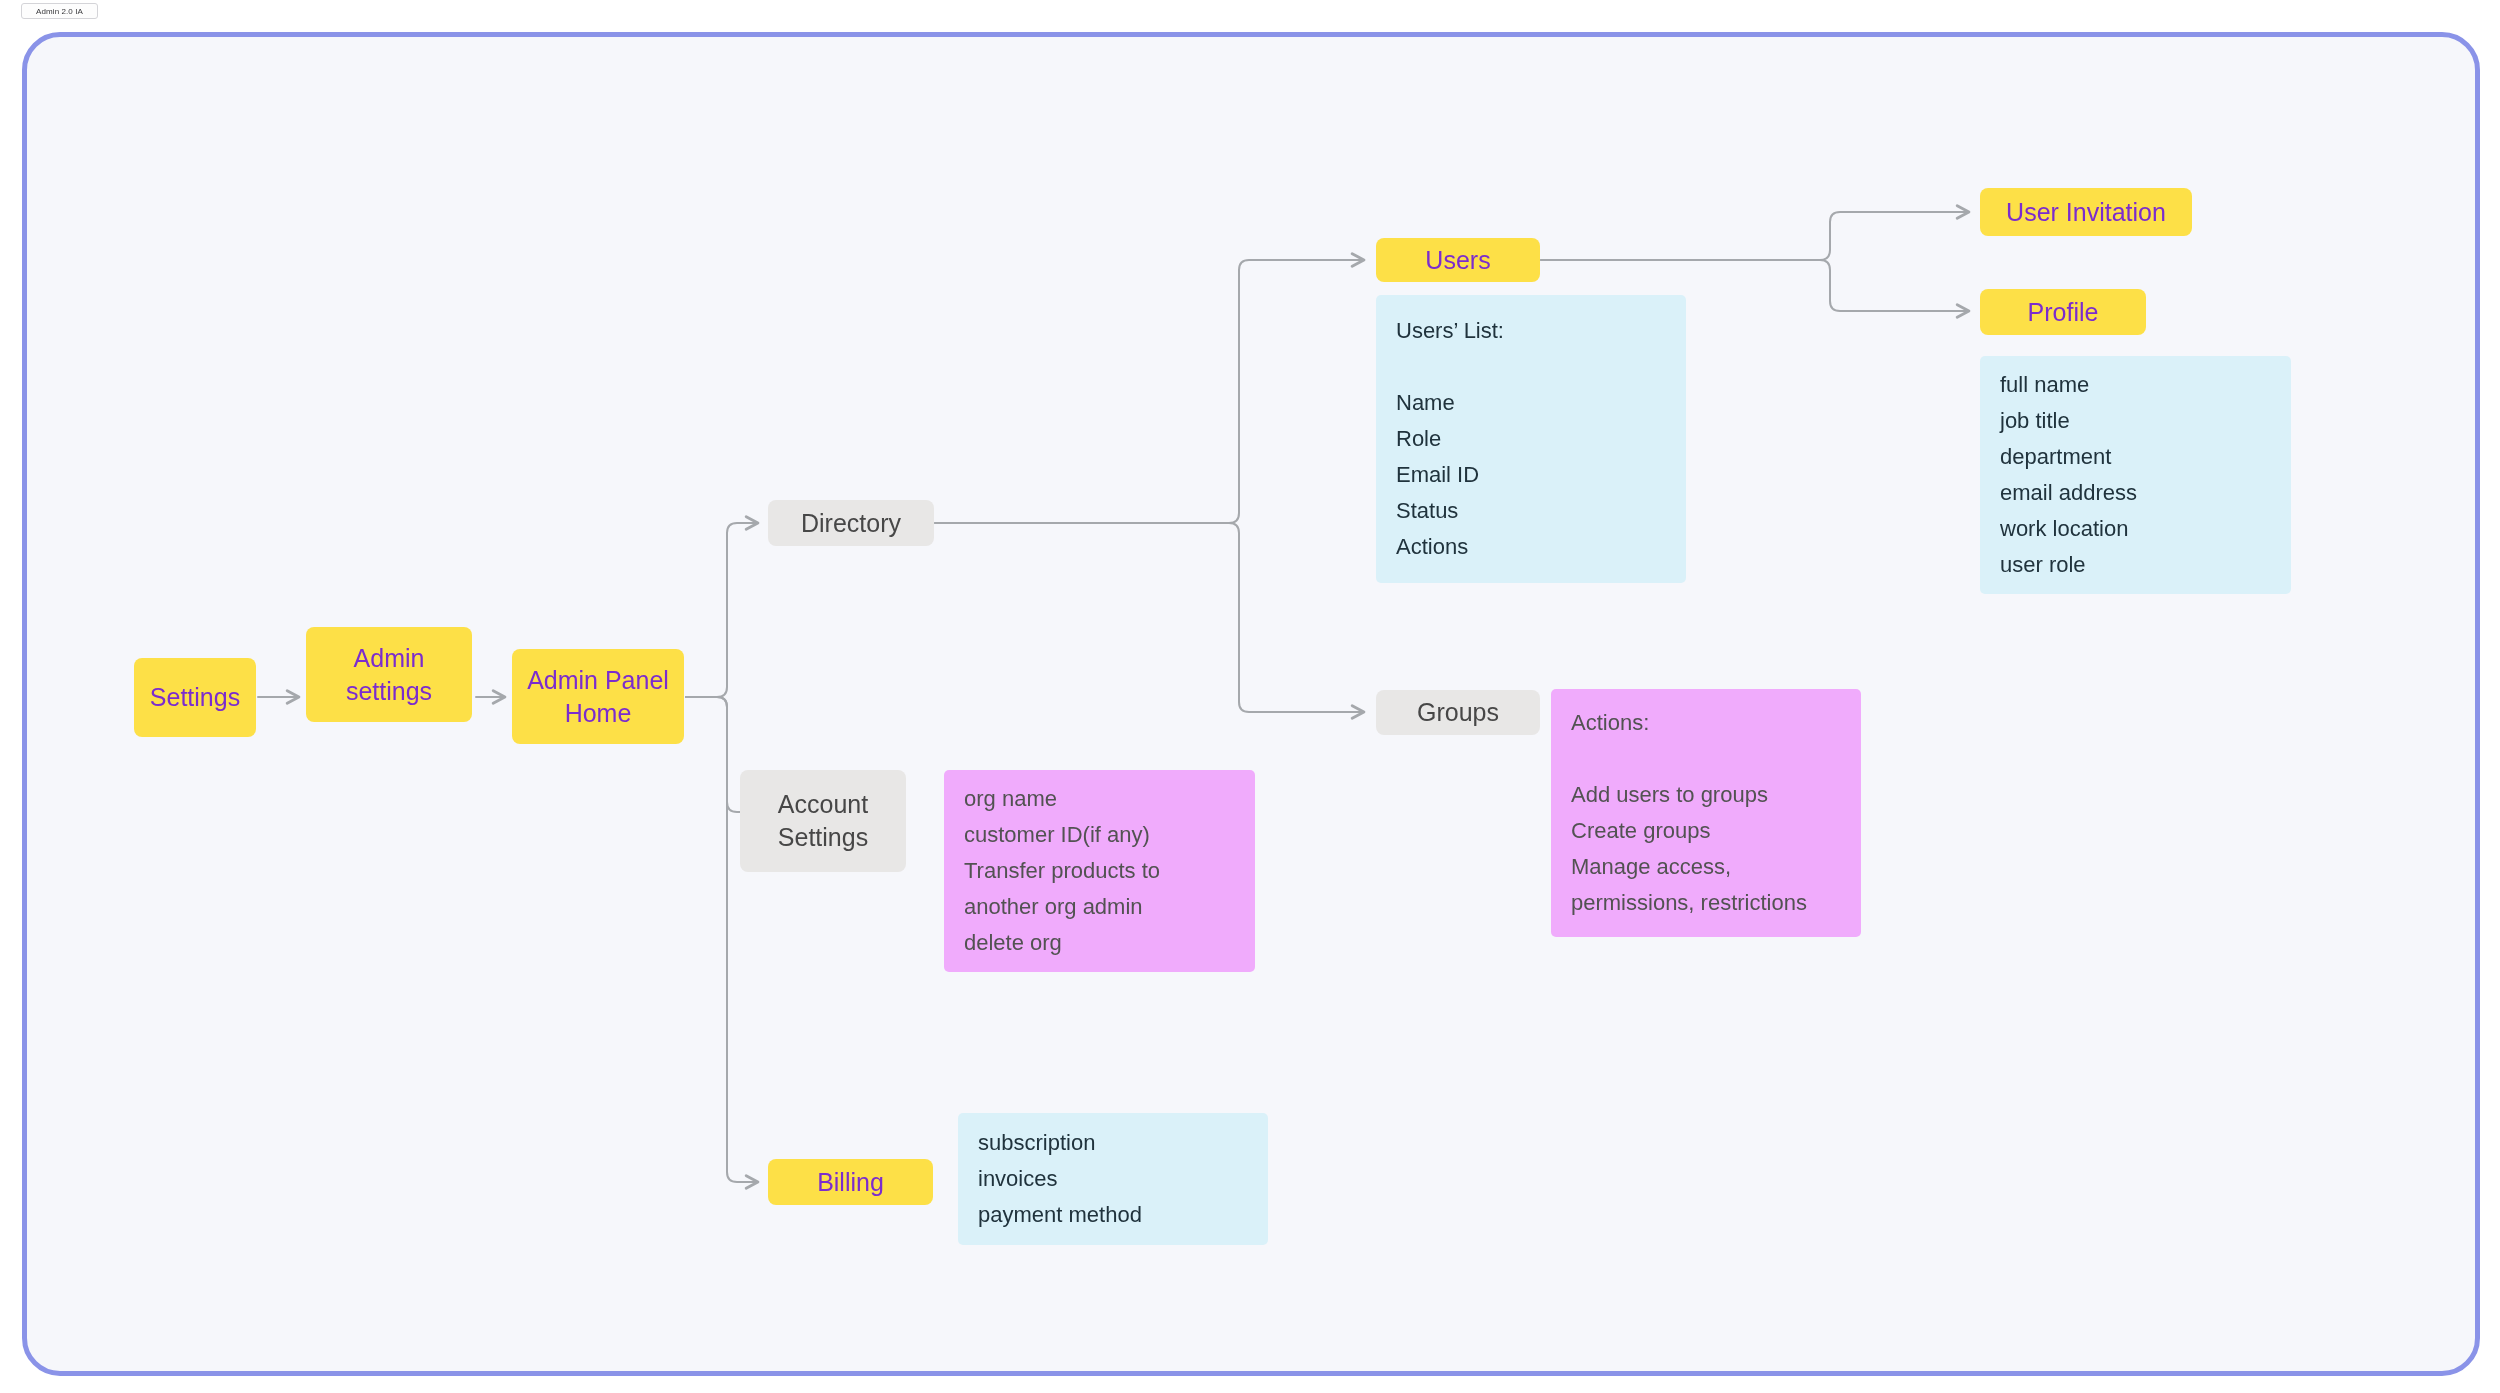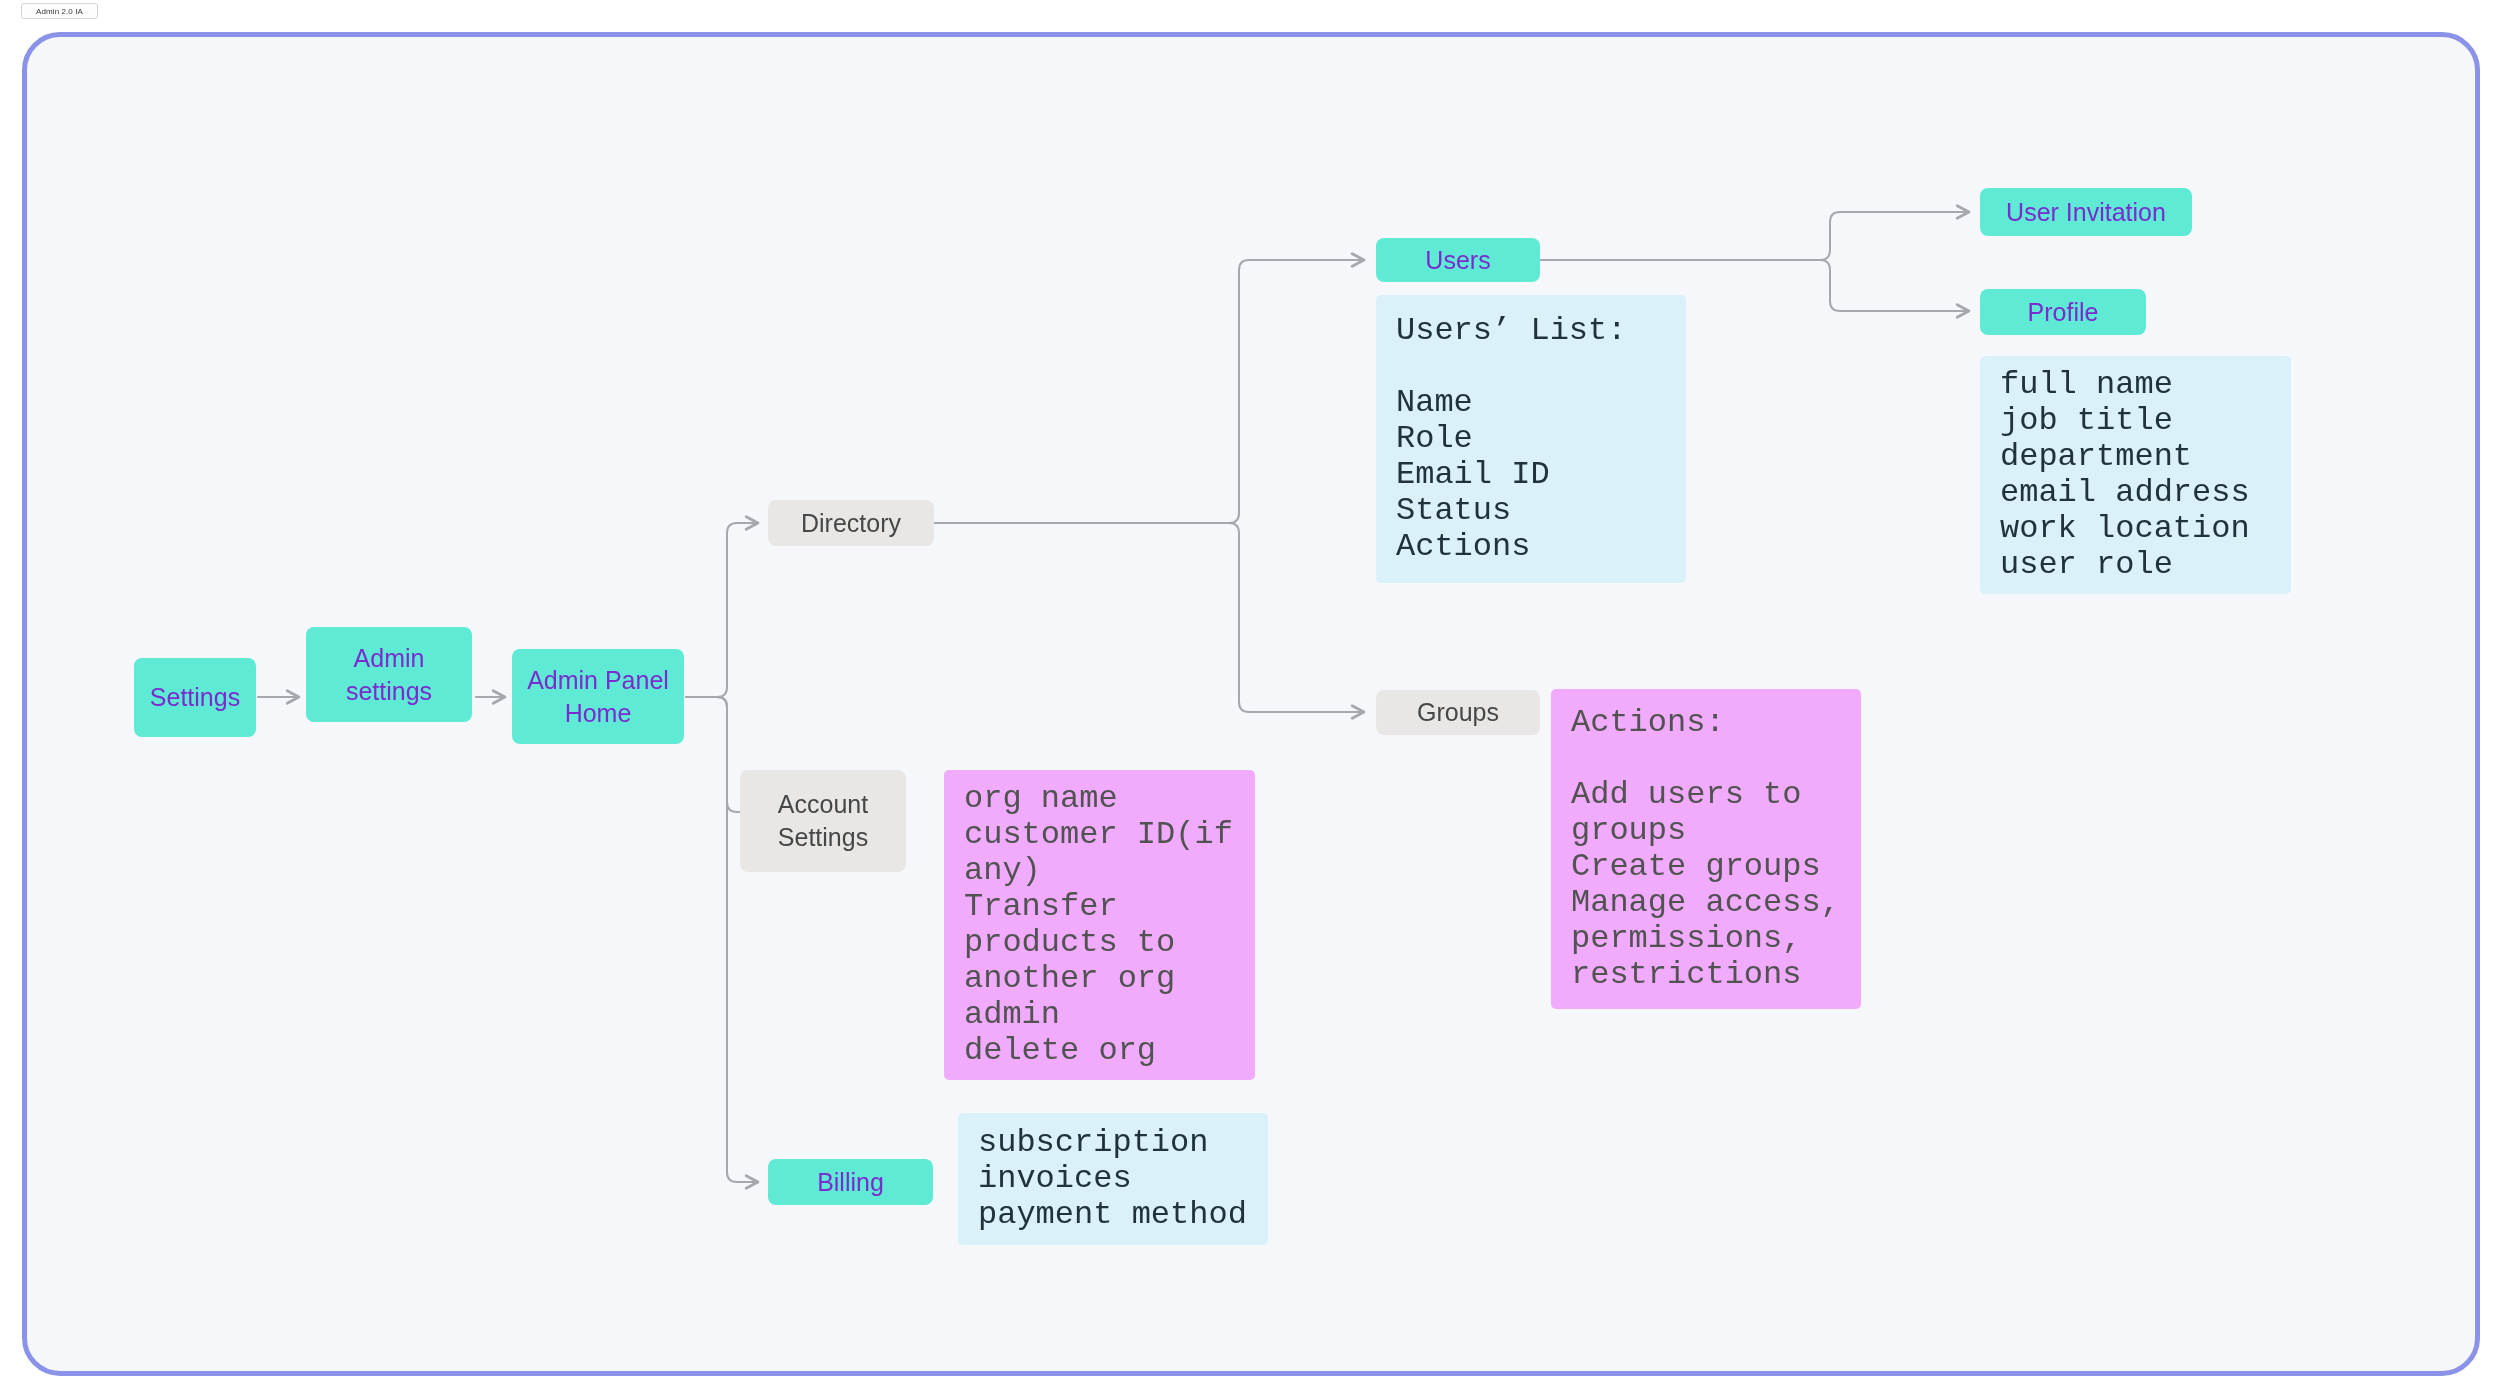--- a/index.html
+++ b/index.html
@@ -18,25 +18,25 @@
     position:absolute;left:22px;top:32px;width:2458px;height:1344px;
     background:#f6f7fb;border:5px solid #8a93e8;border-radius:38px;
     box-sizing:border-box;
   }
   .connectors{position:absolute;left:0;top:0;width:2500px;height:1393px;}
   .node{
     position:absolute;display:flex;align-items:center;justify-content:center;
     text-align:center;border-radius:8px;box-sizing:border-box;
     font-size:25px;line-height:33px;font-weight:500;
   }
-  .node.purple{background:#5eead4;color:#7b2cce;}
+  .node.purple{background:#fde047;color:#7b2cce;}
   .node.gray{background:#e8e7e6;color:#474747;}
   .detail{
     position:absolute;box-sizing:border-box;border-radius:5px;
-    font-size:32px;line-height:36px;font-weight:400;font-family:Liberation Mono, monospace;
+    font-size:22px;line-height:36px;font-weight:400;
   }
   .detail.blue{background:#daf1f9;color:#20333d;}
   .detail.grayfill{background:#f0abfc;color:#525252;}
   .detail .inner{padding:18px 20px;}
   .detail .spacer{height:36px;}
   .detail .line{min-height:36px;}
 </style>
 </head>
 <body>
 

